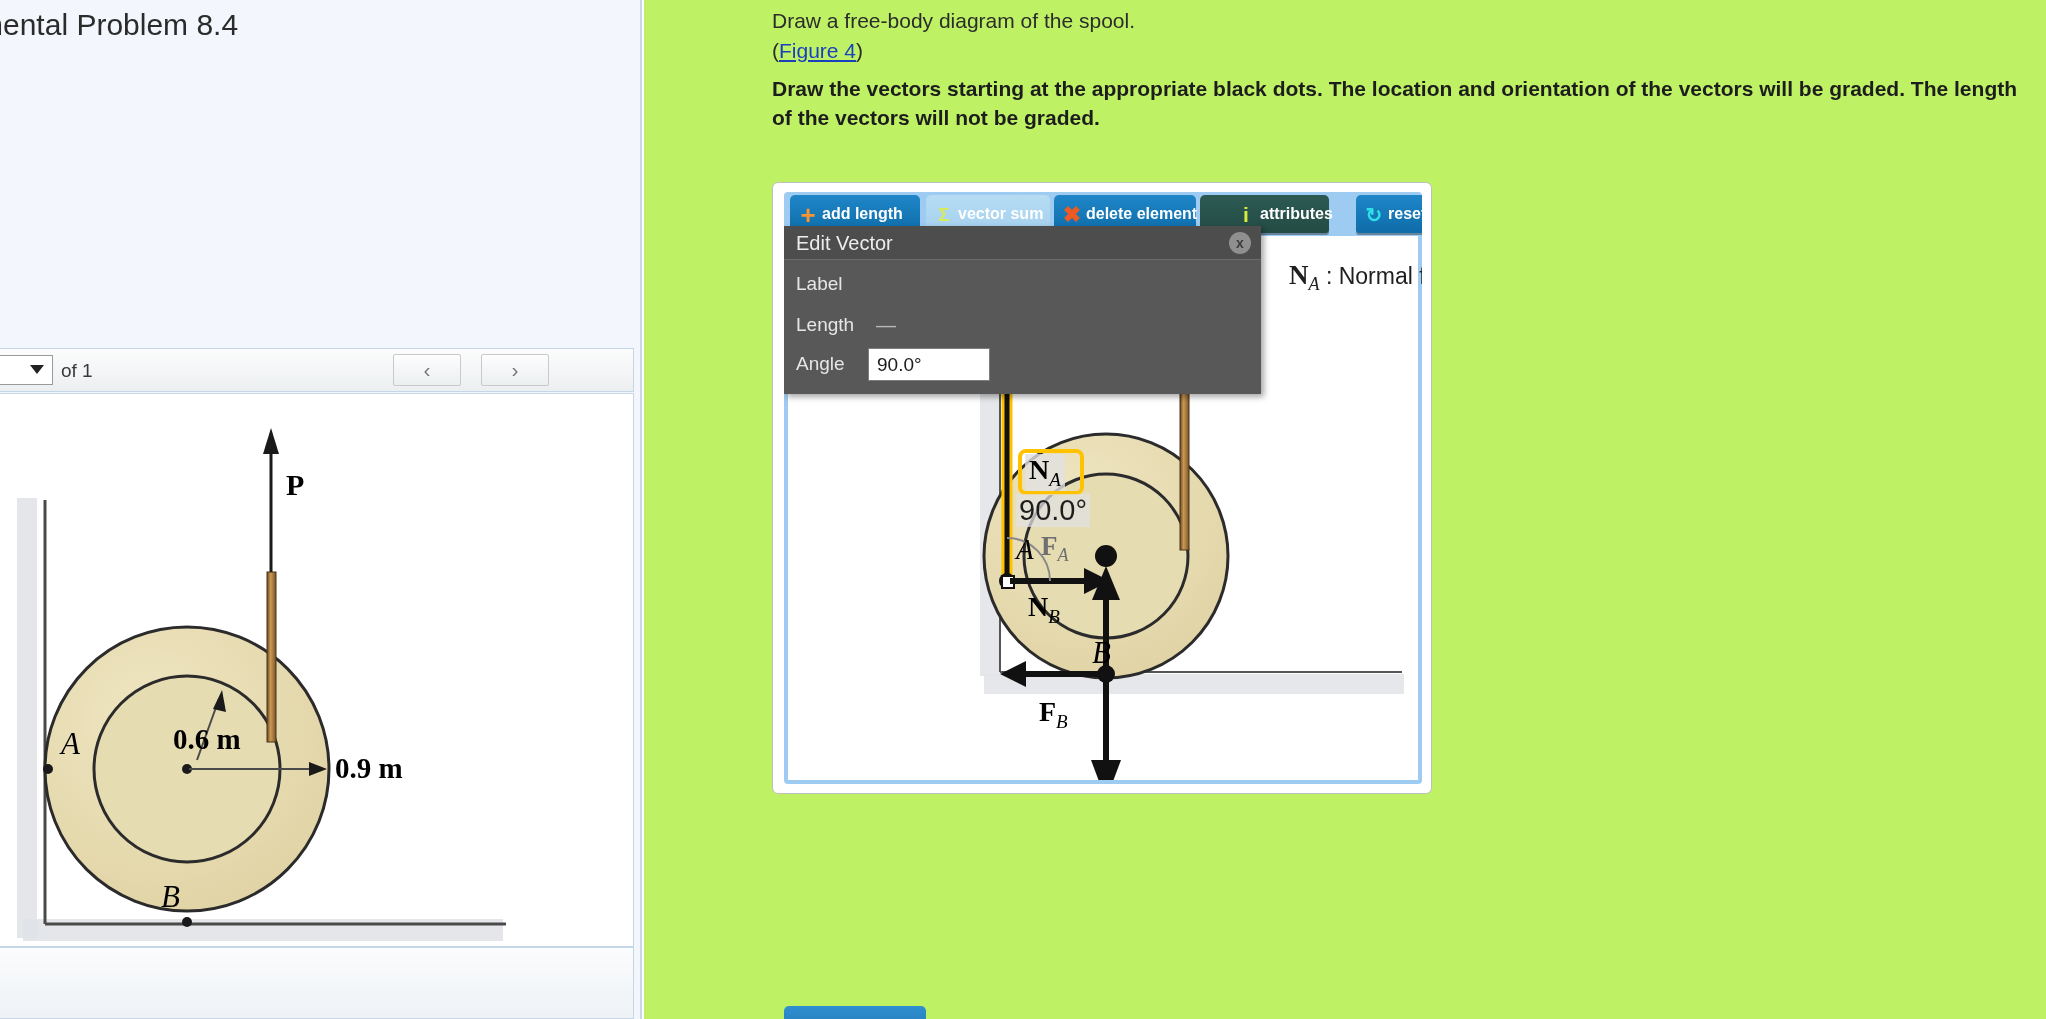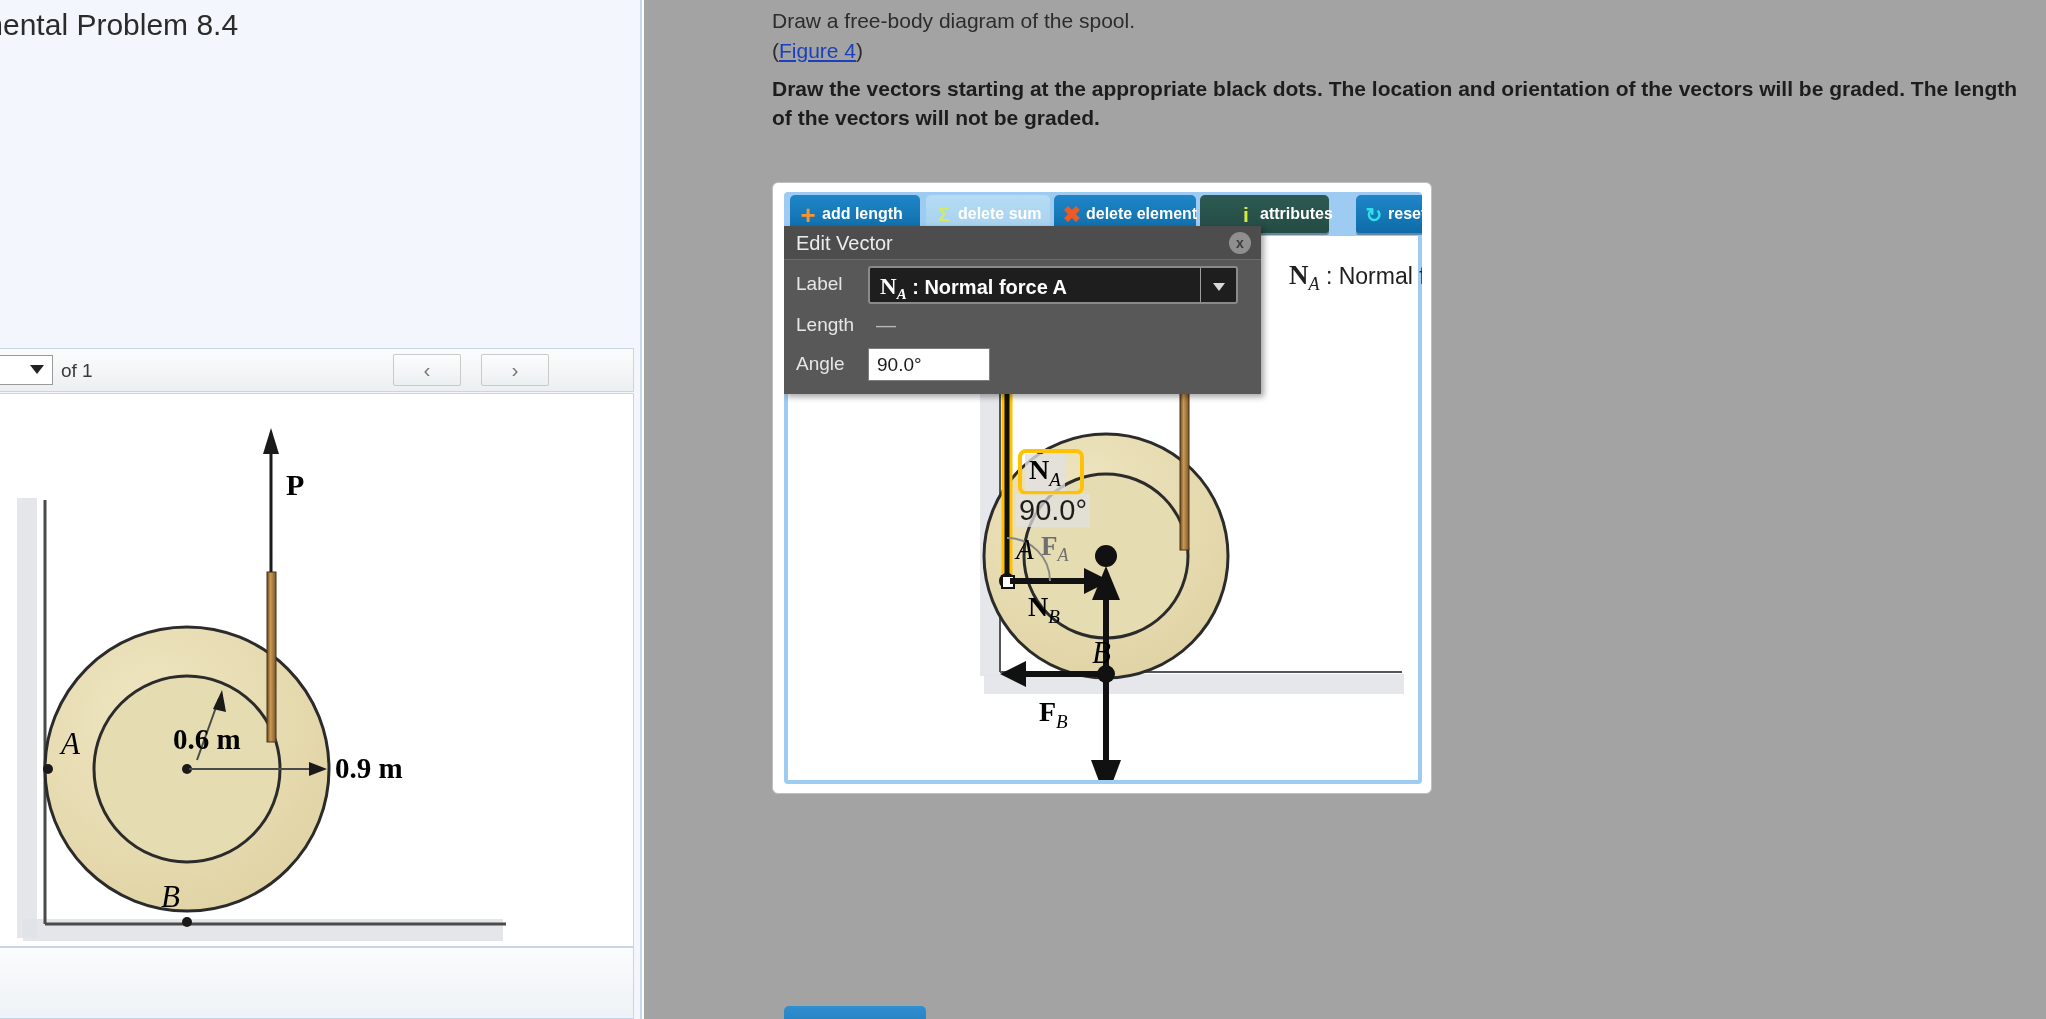--- a/index.html
+++ b/index.html
@@ -74,21 +74,21 @@
     position: absolute; left: -18px; top: 947px;
     width: 652px; height: 72px;
     background: linear-gradient(#fbfcfd, #eef2f6);
     border: 1px solid #c5d6e8;
   }
 
   
   .right-pane {
     position: absolute; left: 644px; top: 0;
     width: 1402px; height: 1019px;
-    background: #a3a3a3;
+    background: #bef264;
   }
   .prompt {
     position: absolute; left: 128px; top: 6px;
     width: 1260px;
   }
   .prompt p { margin: 0; }
   .p-line1 { font-size: 21px; color: #2c2c2c; line-height: 30px; }
   .p-line2 { font-size: 21px; color: #2c2c2c; line-height: 30px; }
   .figlink { color: #1a3fbf; text-decoration: underline; cursor: pointer; }
   .p-bold {
@@ -323,21 +323,21 @@
     </div>
 
     <div class="canvas-panel">
       <div class="canvas-inner">
 
         <div class="toolbar">
           <div class="tb-btn tb-blue b-add">
             <span class="tb-icon ic-plus">+</span><span>add length</span>
           </div>
           <div class="tb-btn tb-light b-sum">
-            <span class="tb-icon ic-sigma">Σ</span><span>delete sum</span>
+            <span class="tb-icon ic-sigma">Σ</span><span>vector sum</span>
           </div>
           <div class="tb-btn tb-blue b-del">
             <span class="tb-icon ic-x">✖</span><span>delete element</span>
           </div>
           <div class="tb-btn tb-teal b-attr">
             <span class="tb-icon ic-i">i</span><span>attributes</span>
           </div>
           <div class="tb-btn tb-blue b-reset">
             <span class="tb-icon ic-reset">↻</span><span>reset</span>
           </div>
@@ -424,28 +424,20 @@
           <div style="position:absolute;left:405px;top:96px;font-size:29px;" class="serif-b">P</div>
         </div>
 
         <div class="editpanel">
           <div class="ep-titlebar">
             <div class="ep-title">Edit Vector</div>
             <div class="ep-close">x</div>
           </div>
 
           <div class="ep-row-label r-label">Label</div>
-          <div class="ep-select">
-            <div class="ep-select-text">
-              <span class="nsym">N</span><span class="nsub">A</span><span> : Normal force A</span>
-            </div>
-            <div class="ep-select-arrow">
-                <i></i>
-              </div>
-          </div>
 
           <div class="ep-row-label r-length">Length</div>
           <div class="ep-length-dash">—</div>
 
           <div class="ep-row-label r-angle">Angle</div>
           <div class="ep-angle-input">
             <span>90.0°</span>
           </div>
         </div>
 

